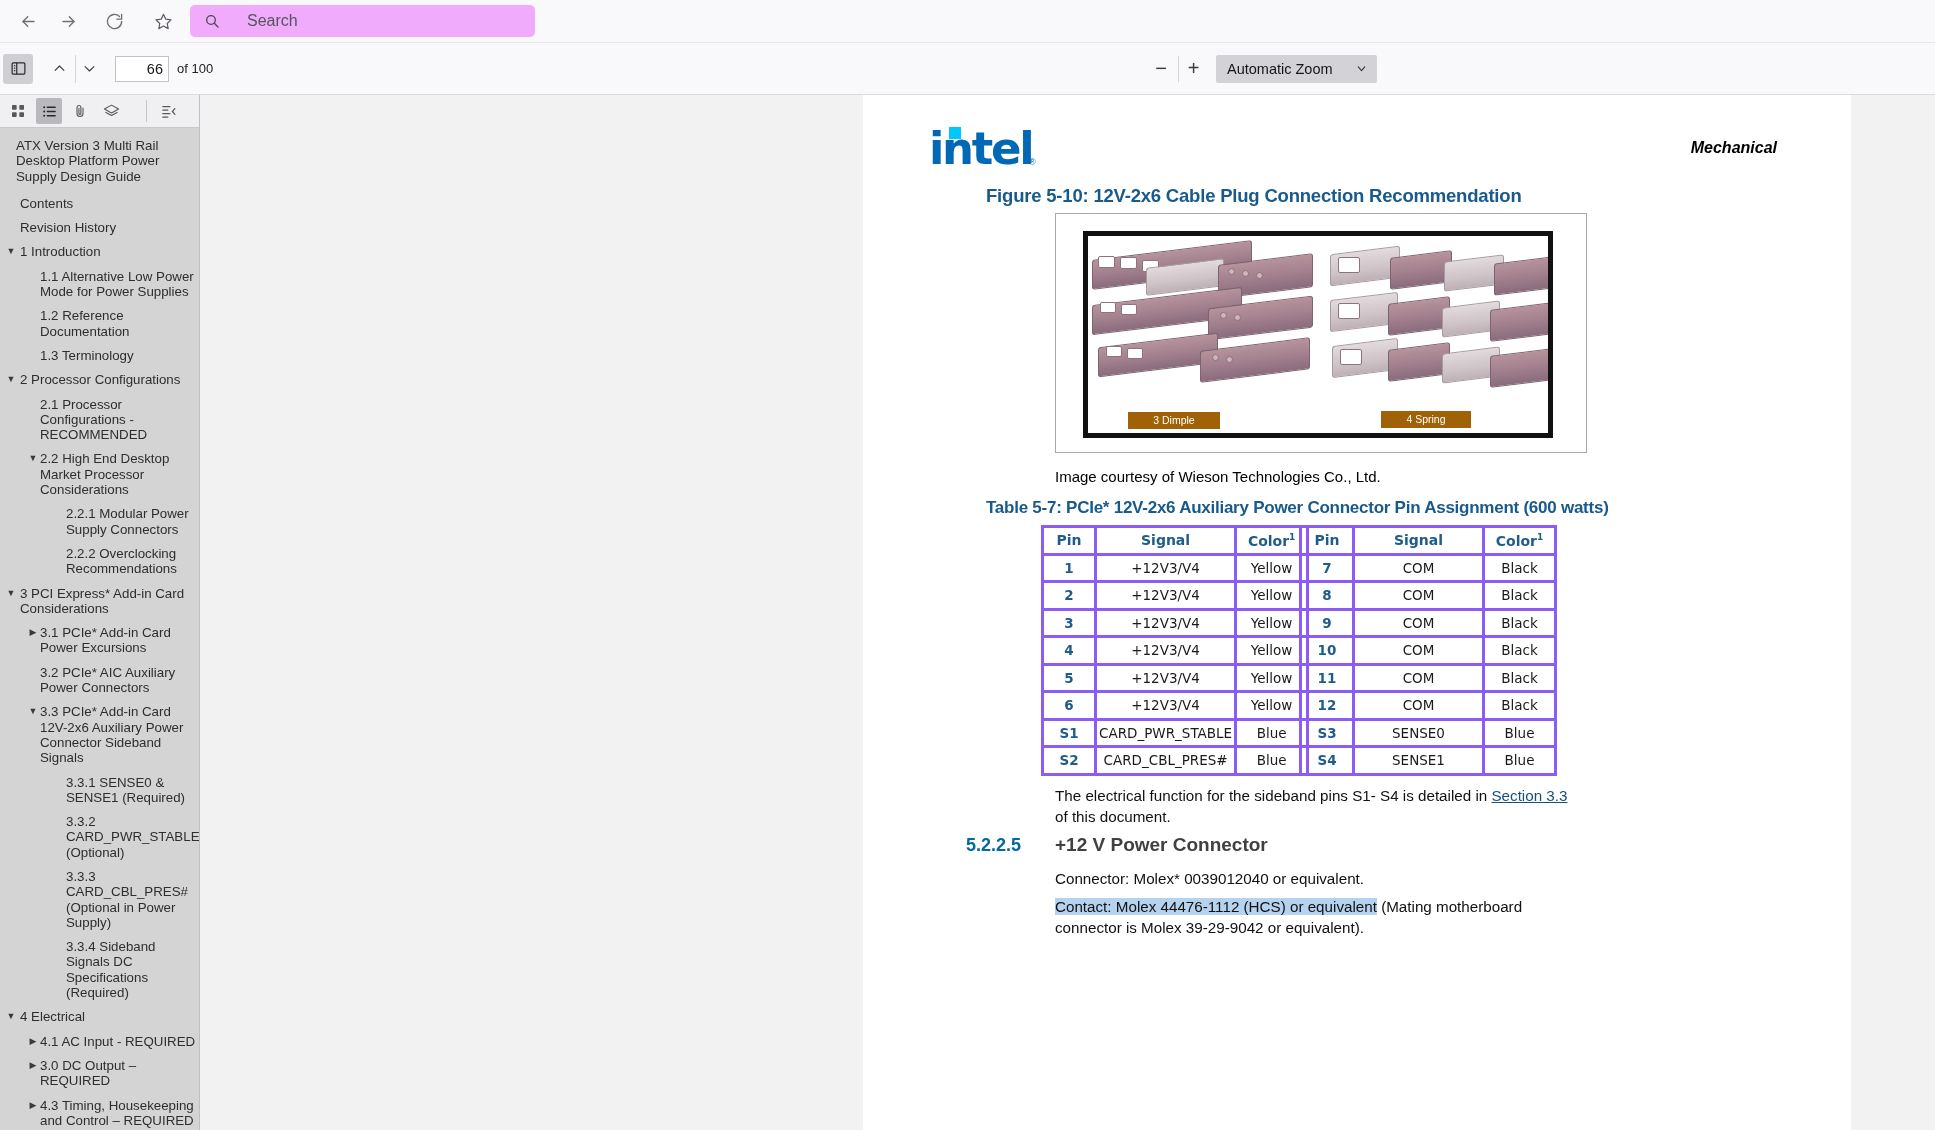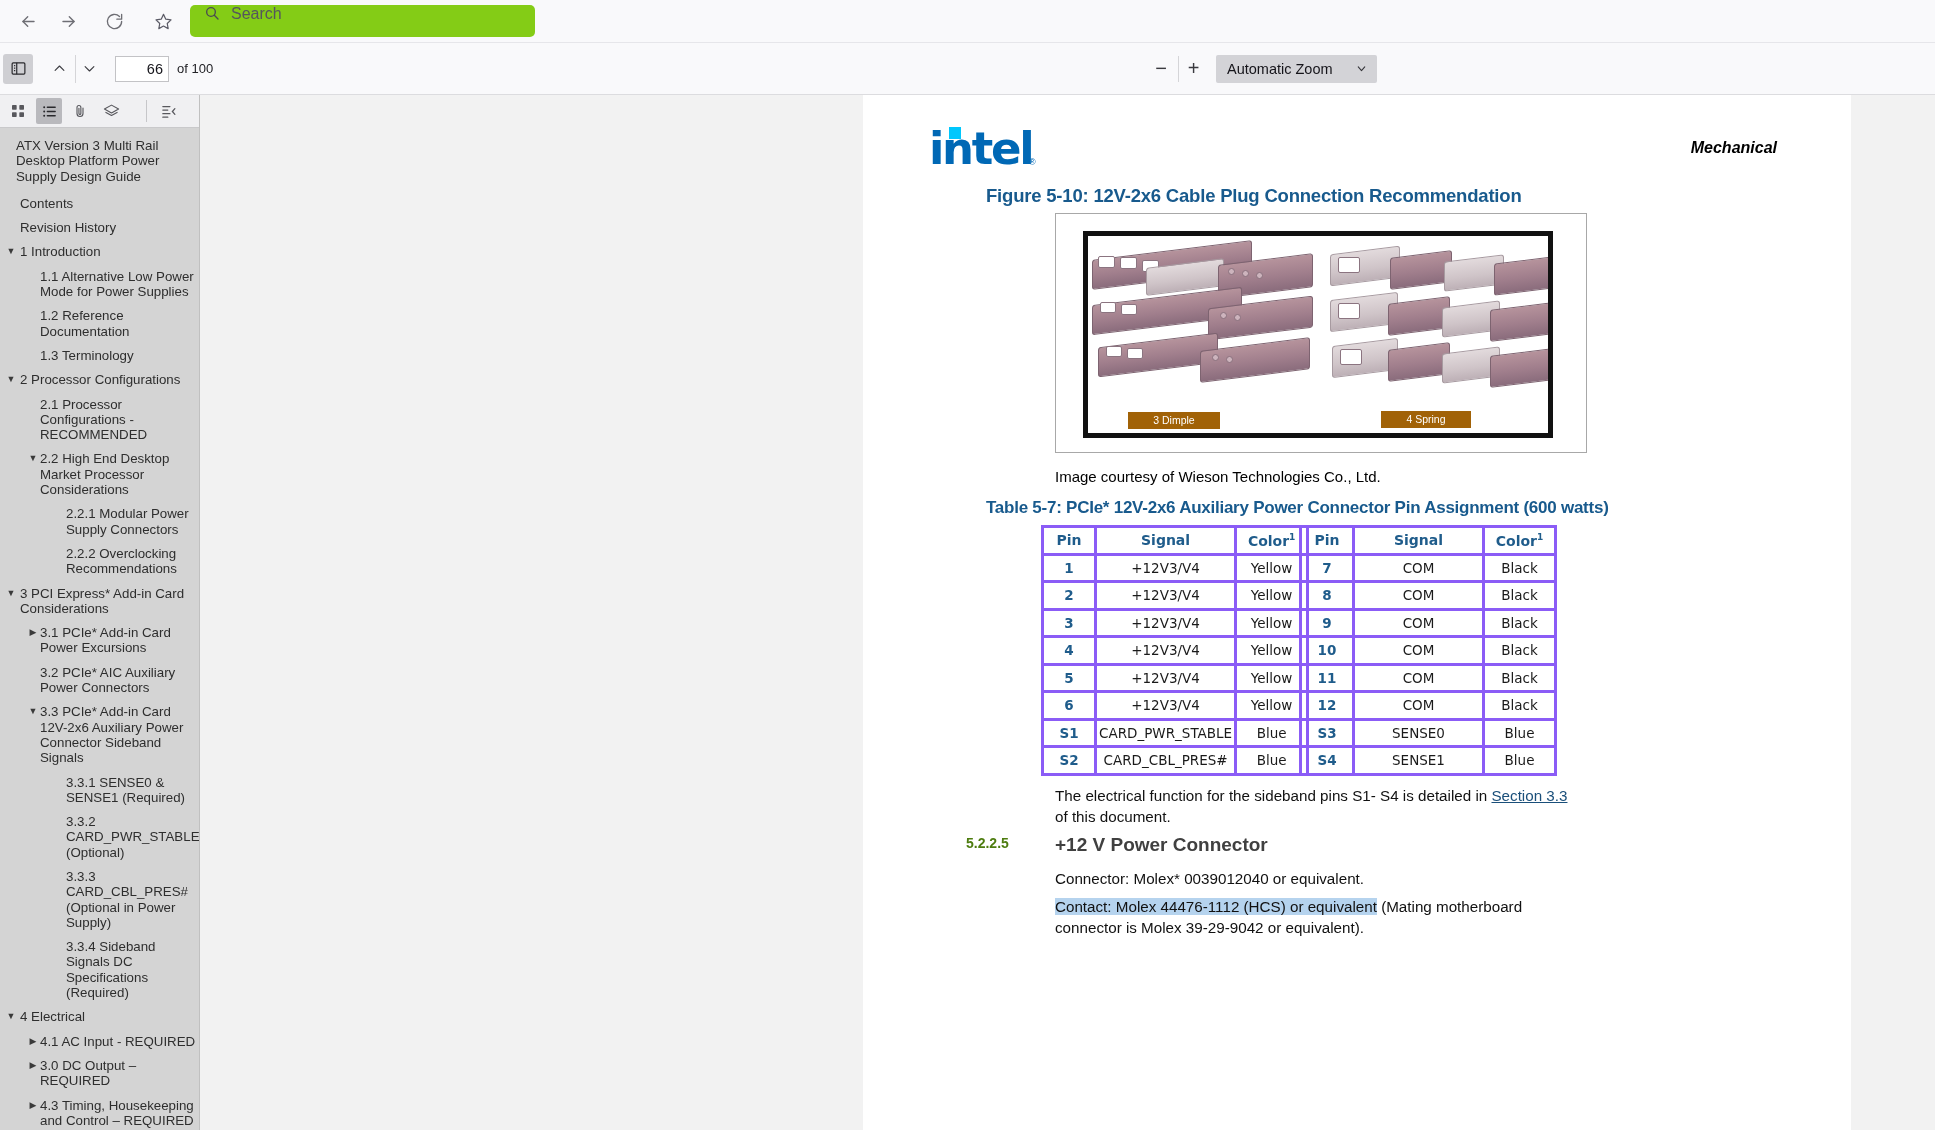--- a/index.html
+++ b/index.html
@@ -50,24 +50,25 @@
   }
 
   #bookmark-btn {
     width: 34px; height: 34px; margin-left: 14px;
     display: flex; align-items: center; justify-content: center;
     color: #5b5b66;
   }
   #browser-search {
     width: 345px; height: 32px;
     margin-left: 10px;
-    background: #84cc16;
+    background: #f0abfc;
     border-radius: 5px;
-    display: flex; align-items: flex-start;
+    display: flex; align-items: center;
     padding-left: 14px;
+    gap: 16px;
   }
   #browser-search-icon { color: #4a4a52; display:flex; }
   #browser-search-text {
     margin-left: 11px; font-size: 16px; color: #55555e;
   }
 
   
   #pdf-toolbar {
     width: 1935px; height: 52px;
     background: #f9f9fb;
@@ -347,21 +348,21 @@
   .sup { font-size: 9px; vertical-align: super; }
 
   #body-para-1 {
     position: absolute; left: 192px; top: 690px;
     width: 520px;
     font-size: 15.2px; line-height: 21px; color: #111;
   }
   .doclink { color: #1a4f7a; }
   #heading-number {
     position: absolute; left: 103px; top: 740px;
-    font-size: 14px; font-weight: bold; color: #4d7c0f;
+    font-size: 18px; font-weight: bold; color: #0369a1;
   }
   #heading-text {
     position: absolute; left: 192px; top: 739px;
     font-size: 19px; font-weight: bold; color: #404040;
   }
   #body-para-2 {
     position: absolute; left: 192px; top: 773px;
     font-size: 15.2px; line-height: 21px; color: #111;
   }
   #body-para-3 {

